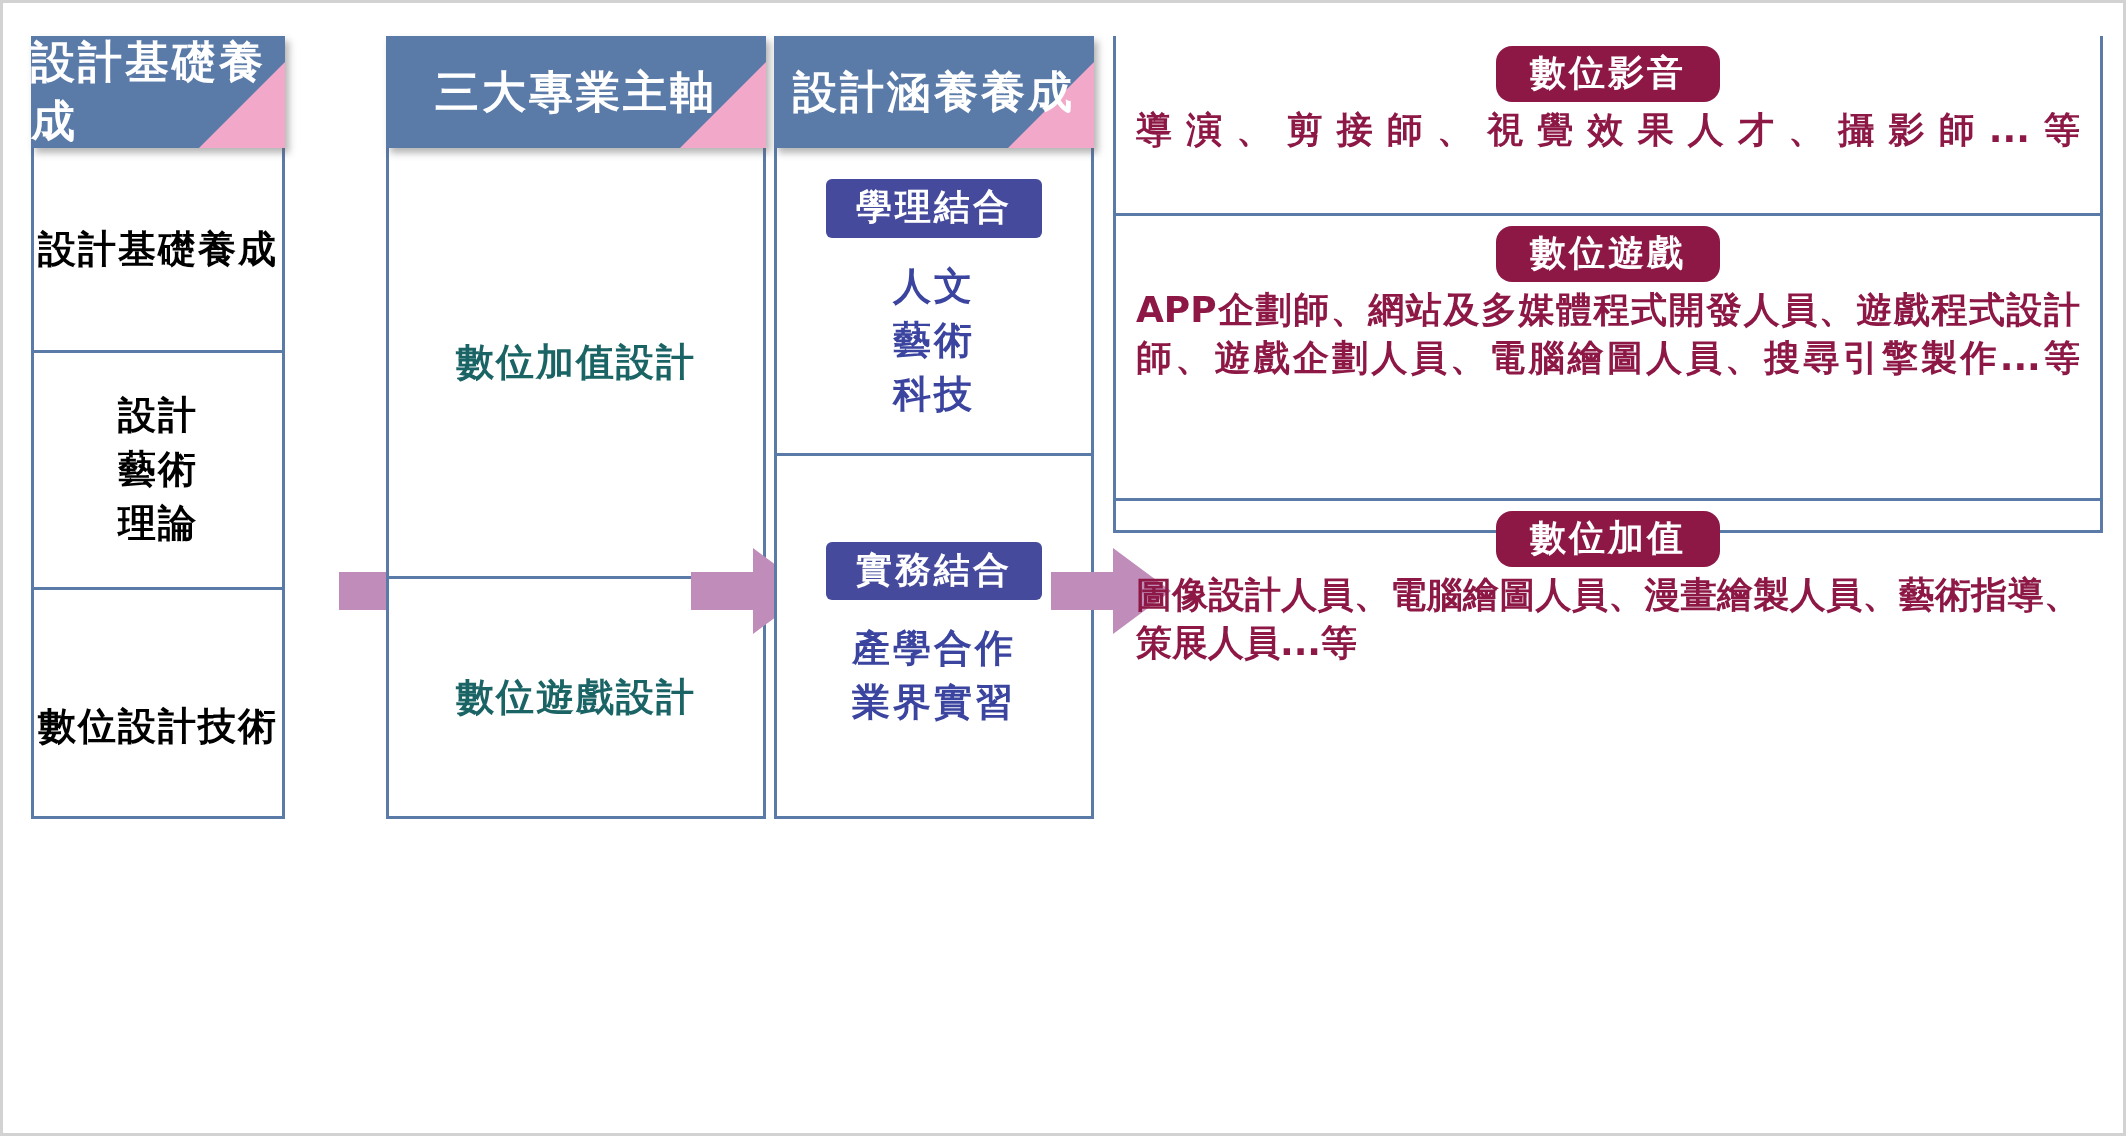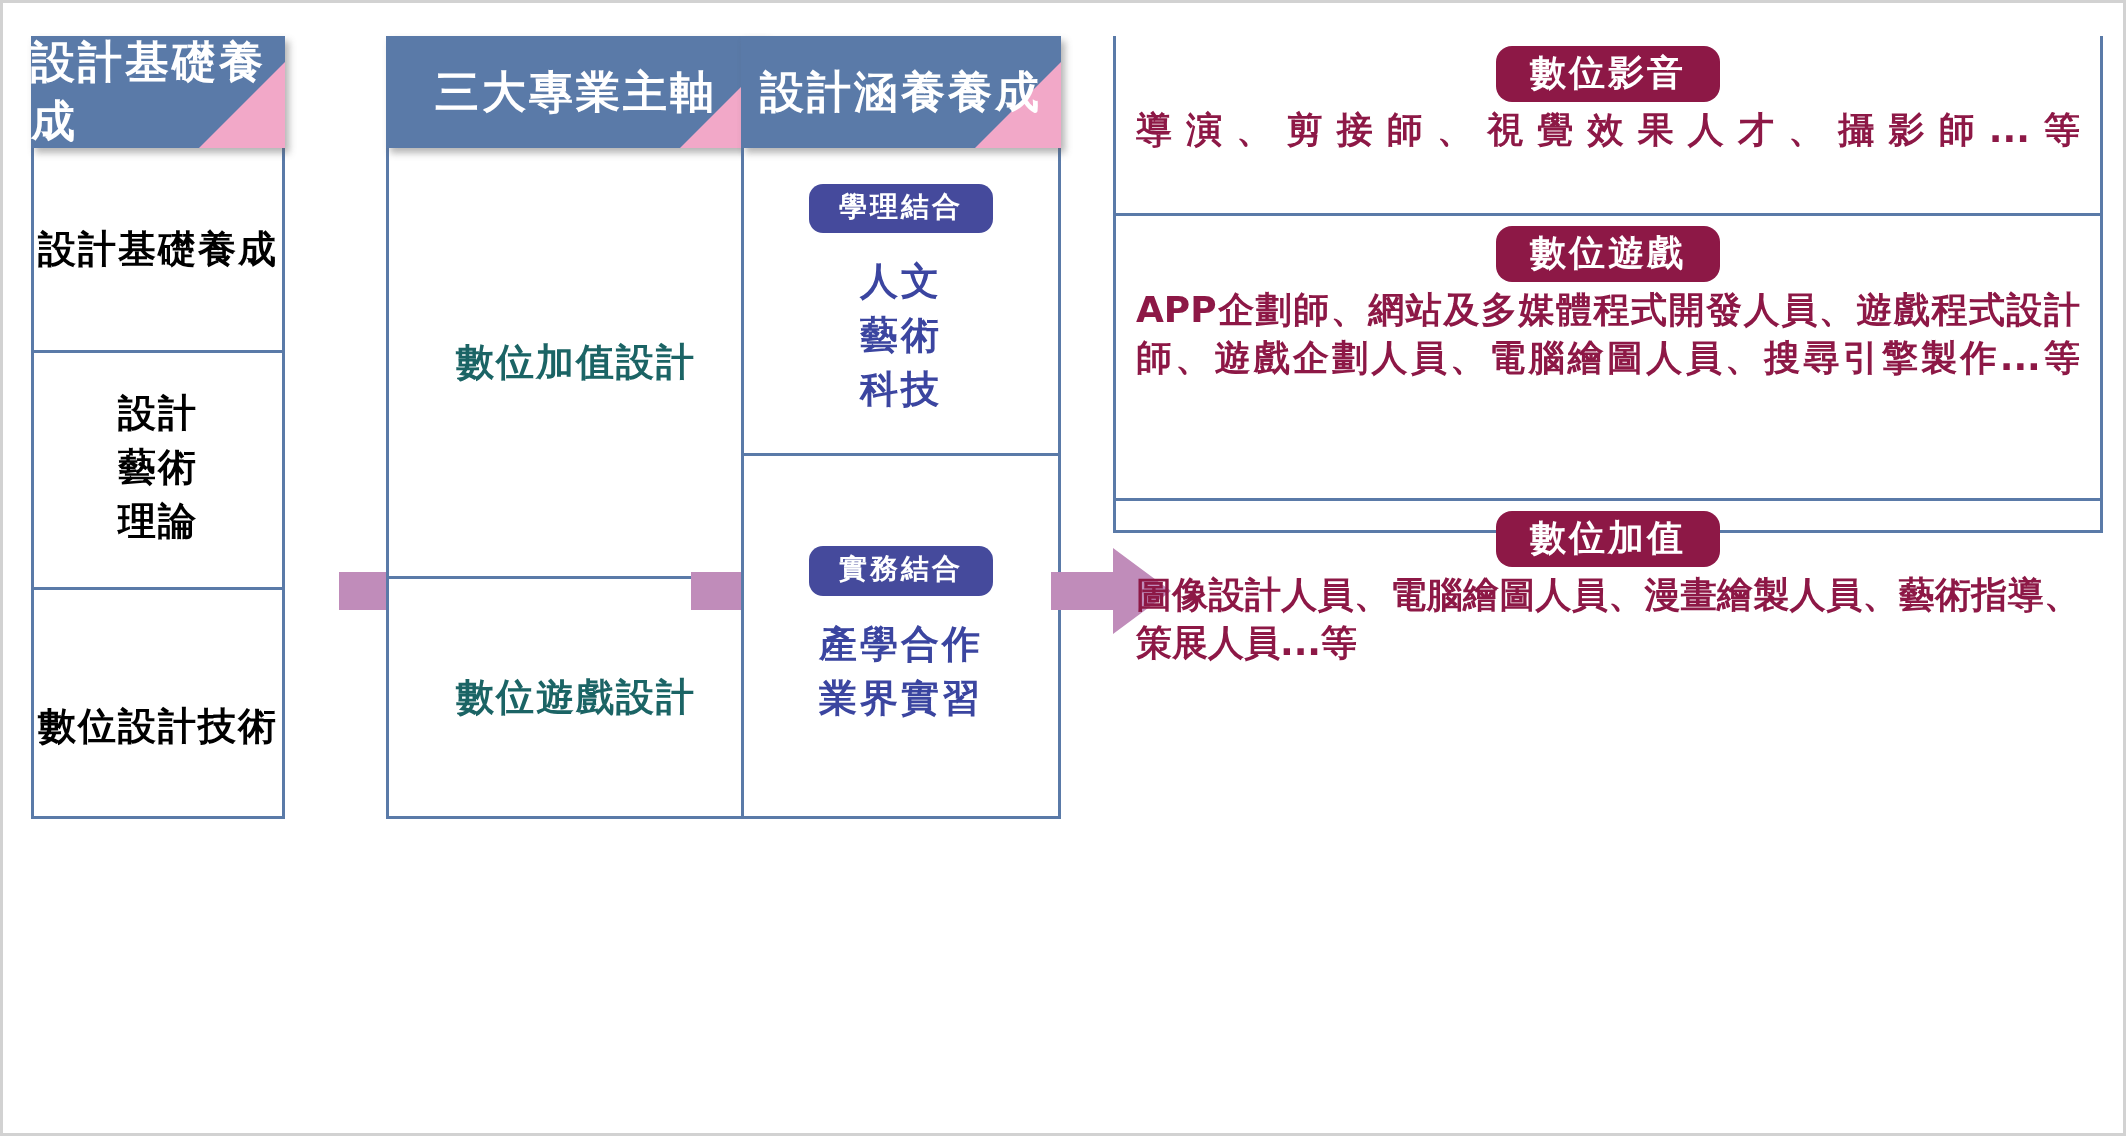--- a/index.html
+++ b/index.html
@@ -74,44 +74,44 @@
     justify-content: center;
     text-align: center;
   }
   .cell:last-child { border-bottom: none; }
 
   
   #col1 { left: 28px;  width: 254px; }
   #col1 .col-body { height: 671px; }
   #col1 .cell { color: #000000; font-size: 38px; font-weight: bold; letter-spacing: 2px; }
   #col1 .cell.c0 { flex: 0 0 205px; }
-  #col1 .cell.c1 { flex: 0 0 237px; line-height: 1.42; font-family: Liberation Mono, monospace; }
+  #col1 .cell.c1 { flex: 0 0 237px; line-height: 1.42; }
   #col1 .cell.c2 { flex: 1 1 auto; margin-top: 47px; }
   #col1 .cell.c1 .ln { display: block; }
 
   
   #col2 { left: 383px; width: 380px; }
   #col2 .col-body { height: 671px; }
   #col2 .cell { color: #1b6465; font-size: 38px; font-weight: bold; letter-spacing: 2px; }
   #col2 .cell.c0 { flex: 0 0 205px; }
   #col2 .cell.c1 { flex: 0 0 237px; }
   #col2 .cell.c2 { flex: 1 1 auto; }
 
   
-  #col3 { left: 738px; width: 320px; }
+  #col3 { left: 771px; width: 320px; }
   #col3 .col-body { height: 671px; }
   #col3 .cell.c0 { flex: 0 0 308px; }
   #col3 .cell.c1 { flex: 1 1 auto; }
   .badge-purple {
     background: #454a9c;
     color: #ffffff;
-    font-size: 28px;
-    font-weight: bold;
-    letter-spacing: 3px;
-    border-radius: 14px;
+    font-size: 36px;
+    font-weight: bold;
+    letter-spacing: 3px;
+    border-radius: 6px;
     padding: 7px 30px 10px 30px;
     margin-bottom: 22px;
     display: inline-block;
     line-height: 1.15;
   }
   .lines-purple {
     color: #3b45a0;
     font-size: 38px;
     font-weight: bold;
     letter-spacing: 3px;

